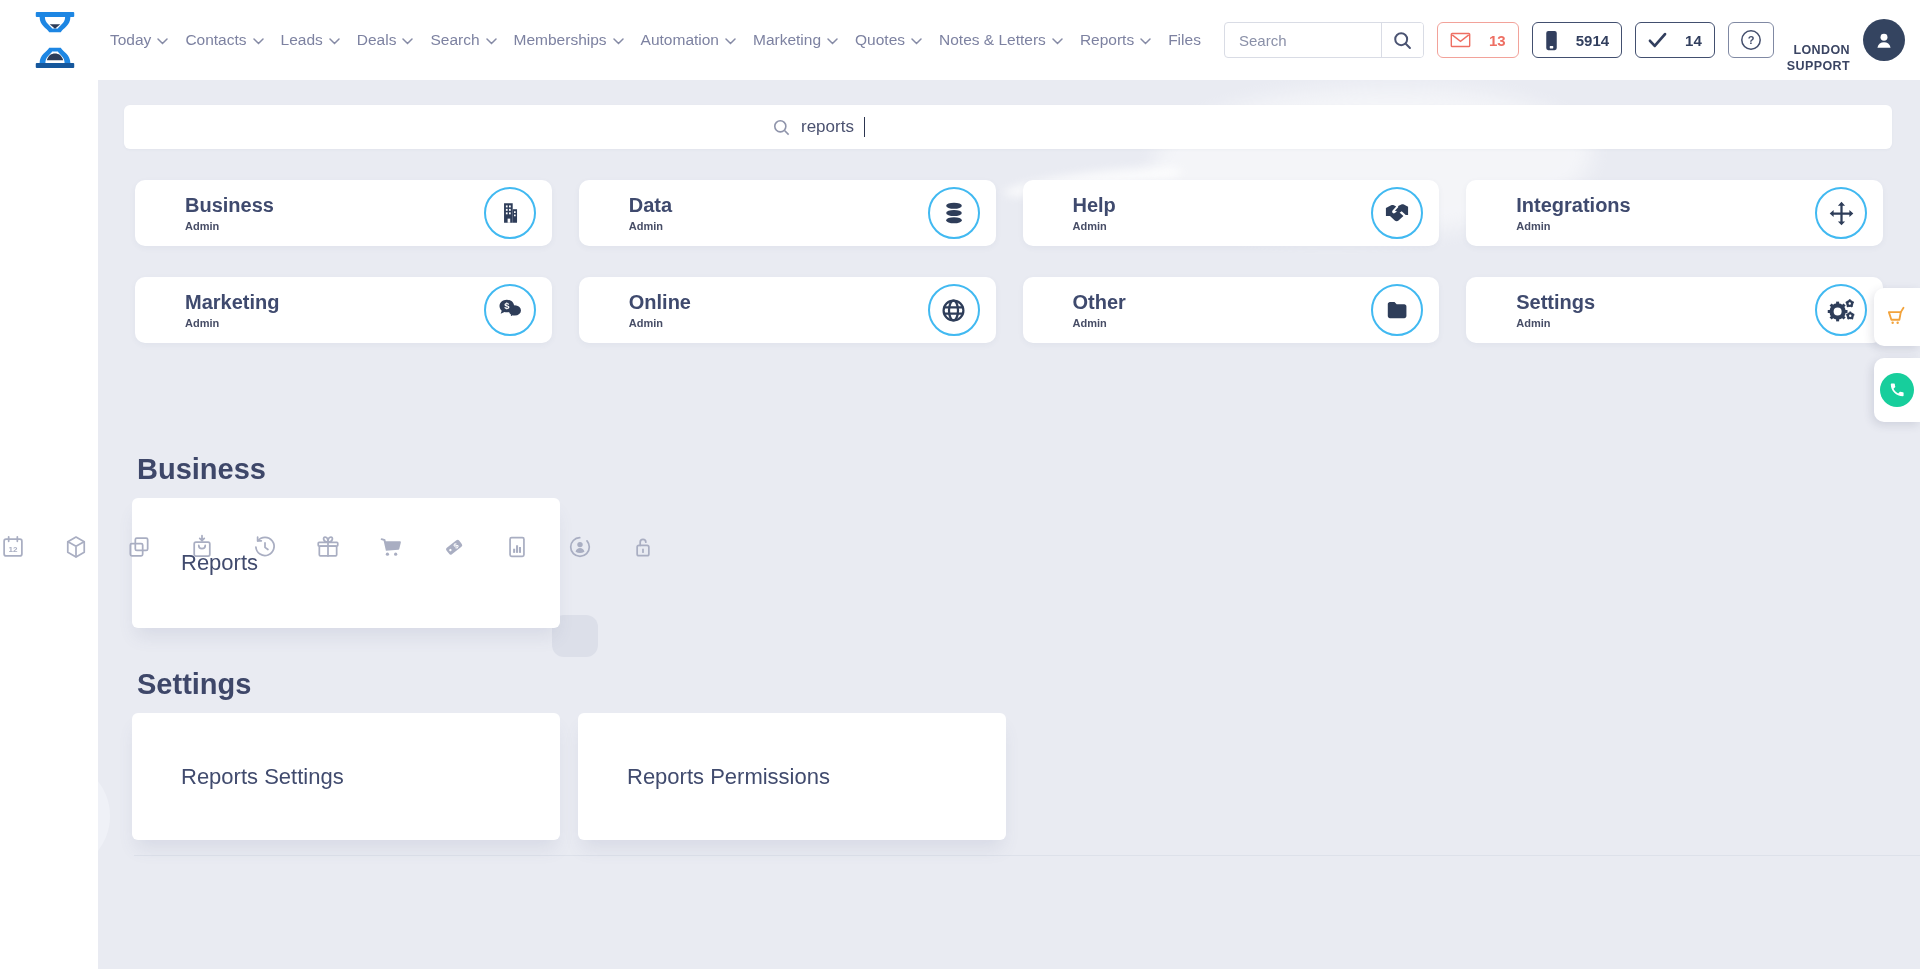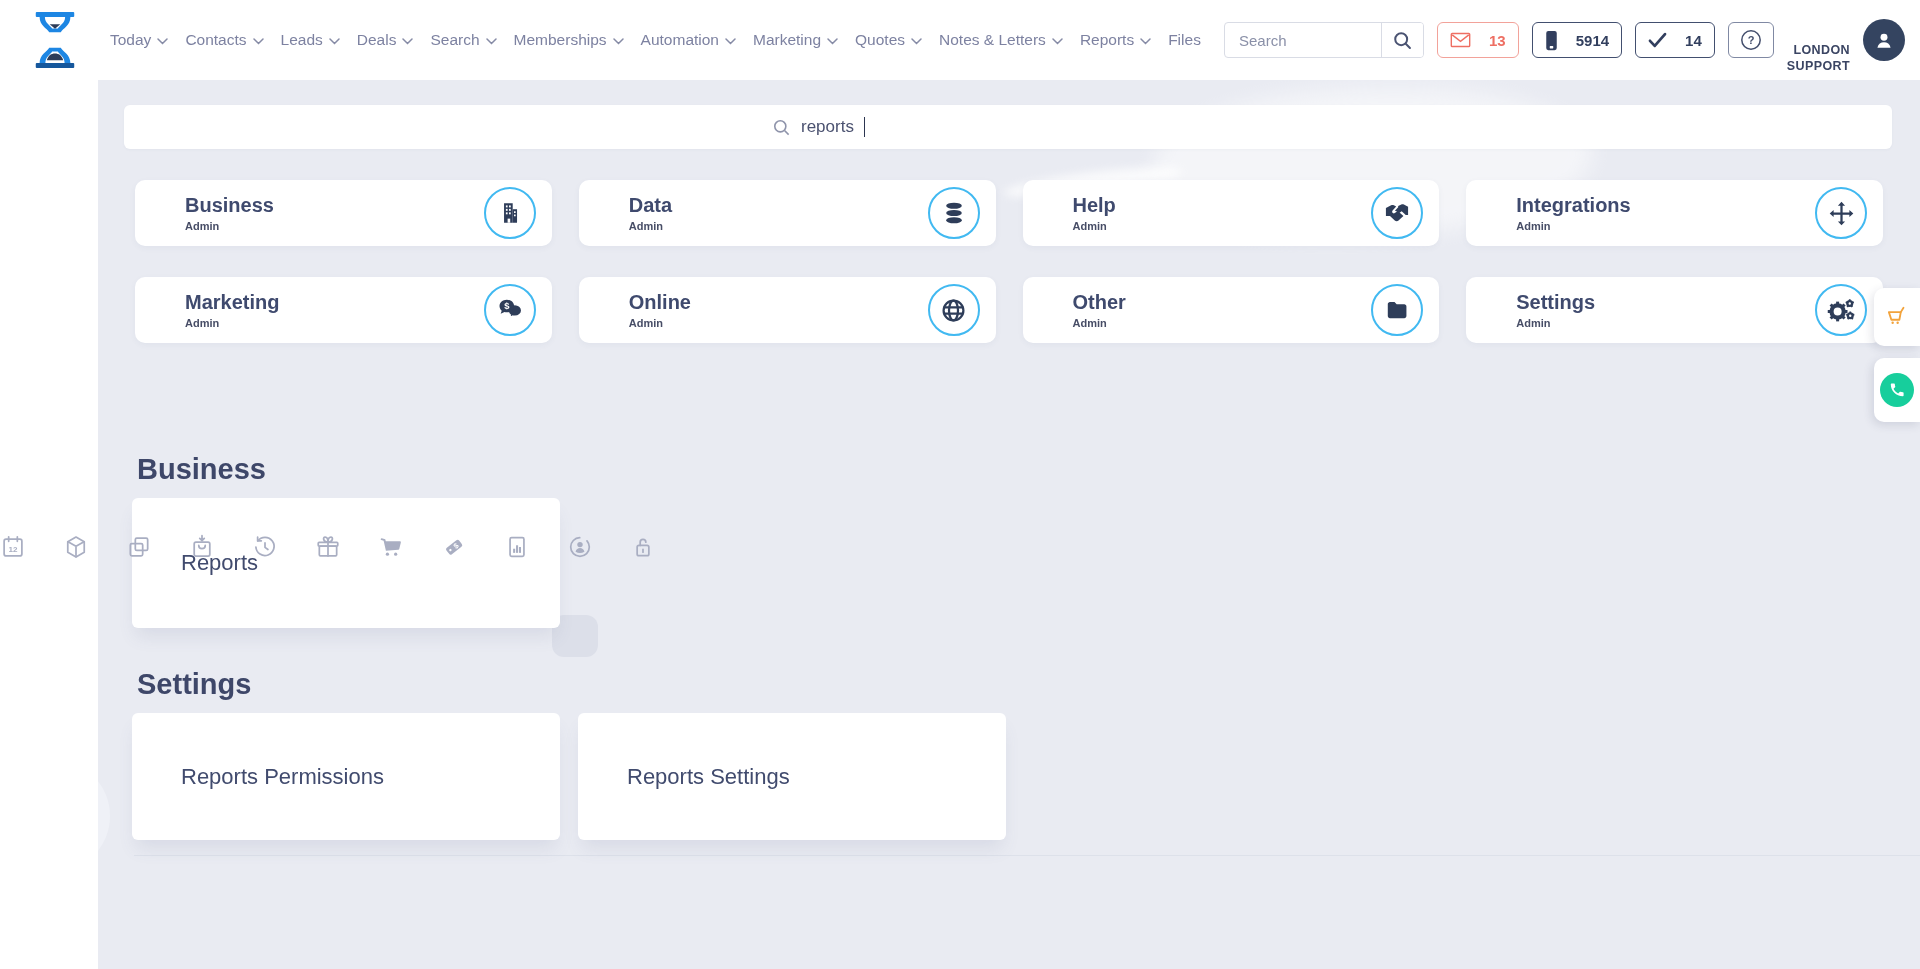--- a/index.html
+++ b/index.html
@@ -462,24 +462,24 @@
   <div class="deco-sq"></div>
   <div class="cards-row row-business">
     <div class="item-card">
       <span>Reports</span>
     </div>
   </div>
 
   <h2 class="section-title st-settings">Settings</h2>
   <div class="cards-row row-settings">
     <div class="item-card">
+      <span>Reports Settings</span>
+    </div>
+    <div class="item-card">
       <span>Reports Permissions</span>
-    </div>
-    <div class="item-card">
-      <span>Reports Settings</span>
     </div>
   </div>
 
   <div class="divider"></div>
 </main>
 
 <div class="float-w float-cart">
   <svg width="26" height="26" viewBox="0 0 24 24" fill="none" stroke="#f2a33c" stroke-width="1.7" stroke-linecap="round" stroke-linejoin="round">
       <path d="M4.5 7.5h11l-1.3 7H6.8z"></path>
       <path d="M15.5 7.5L18 3.5"></path>

